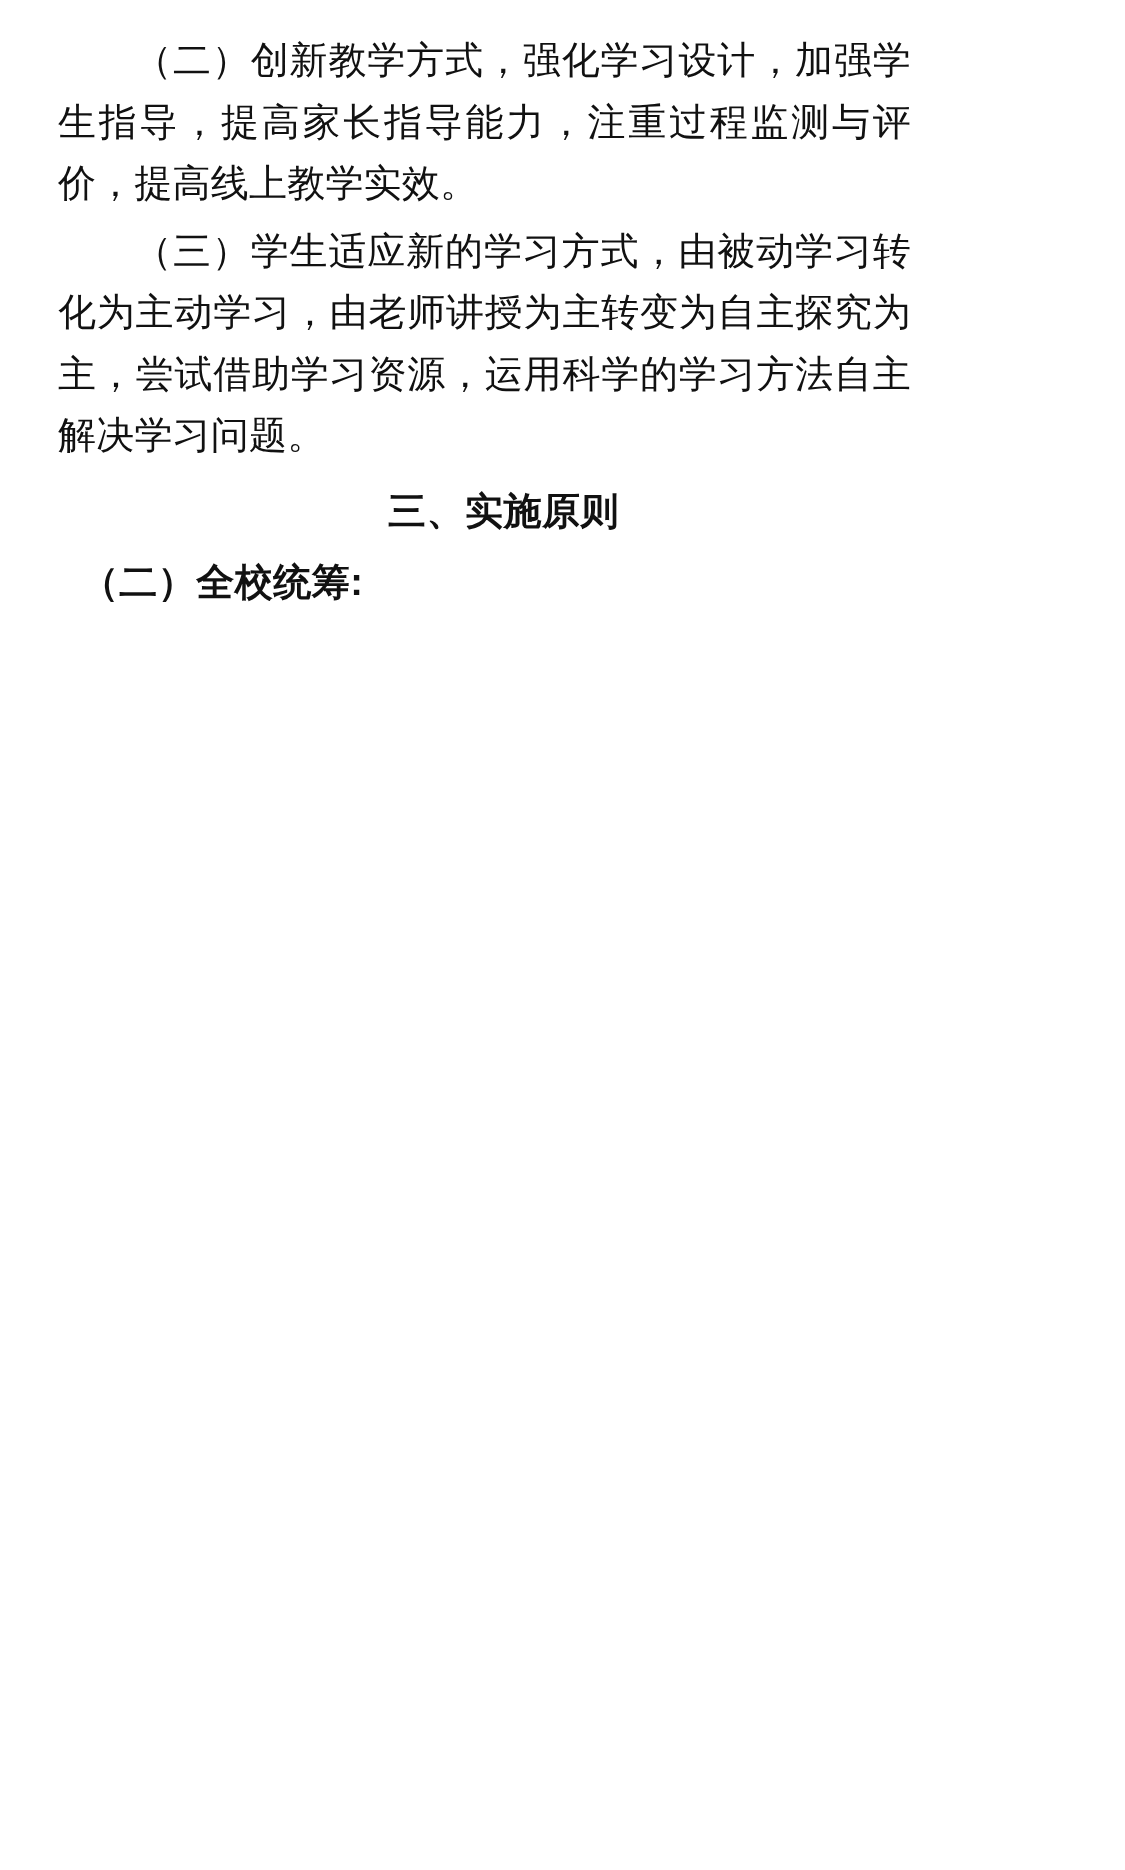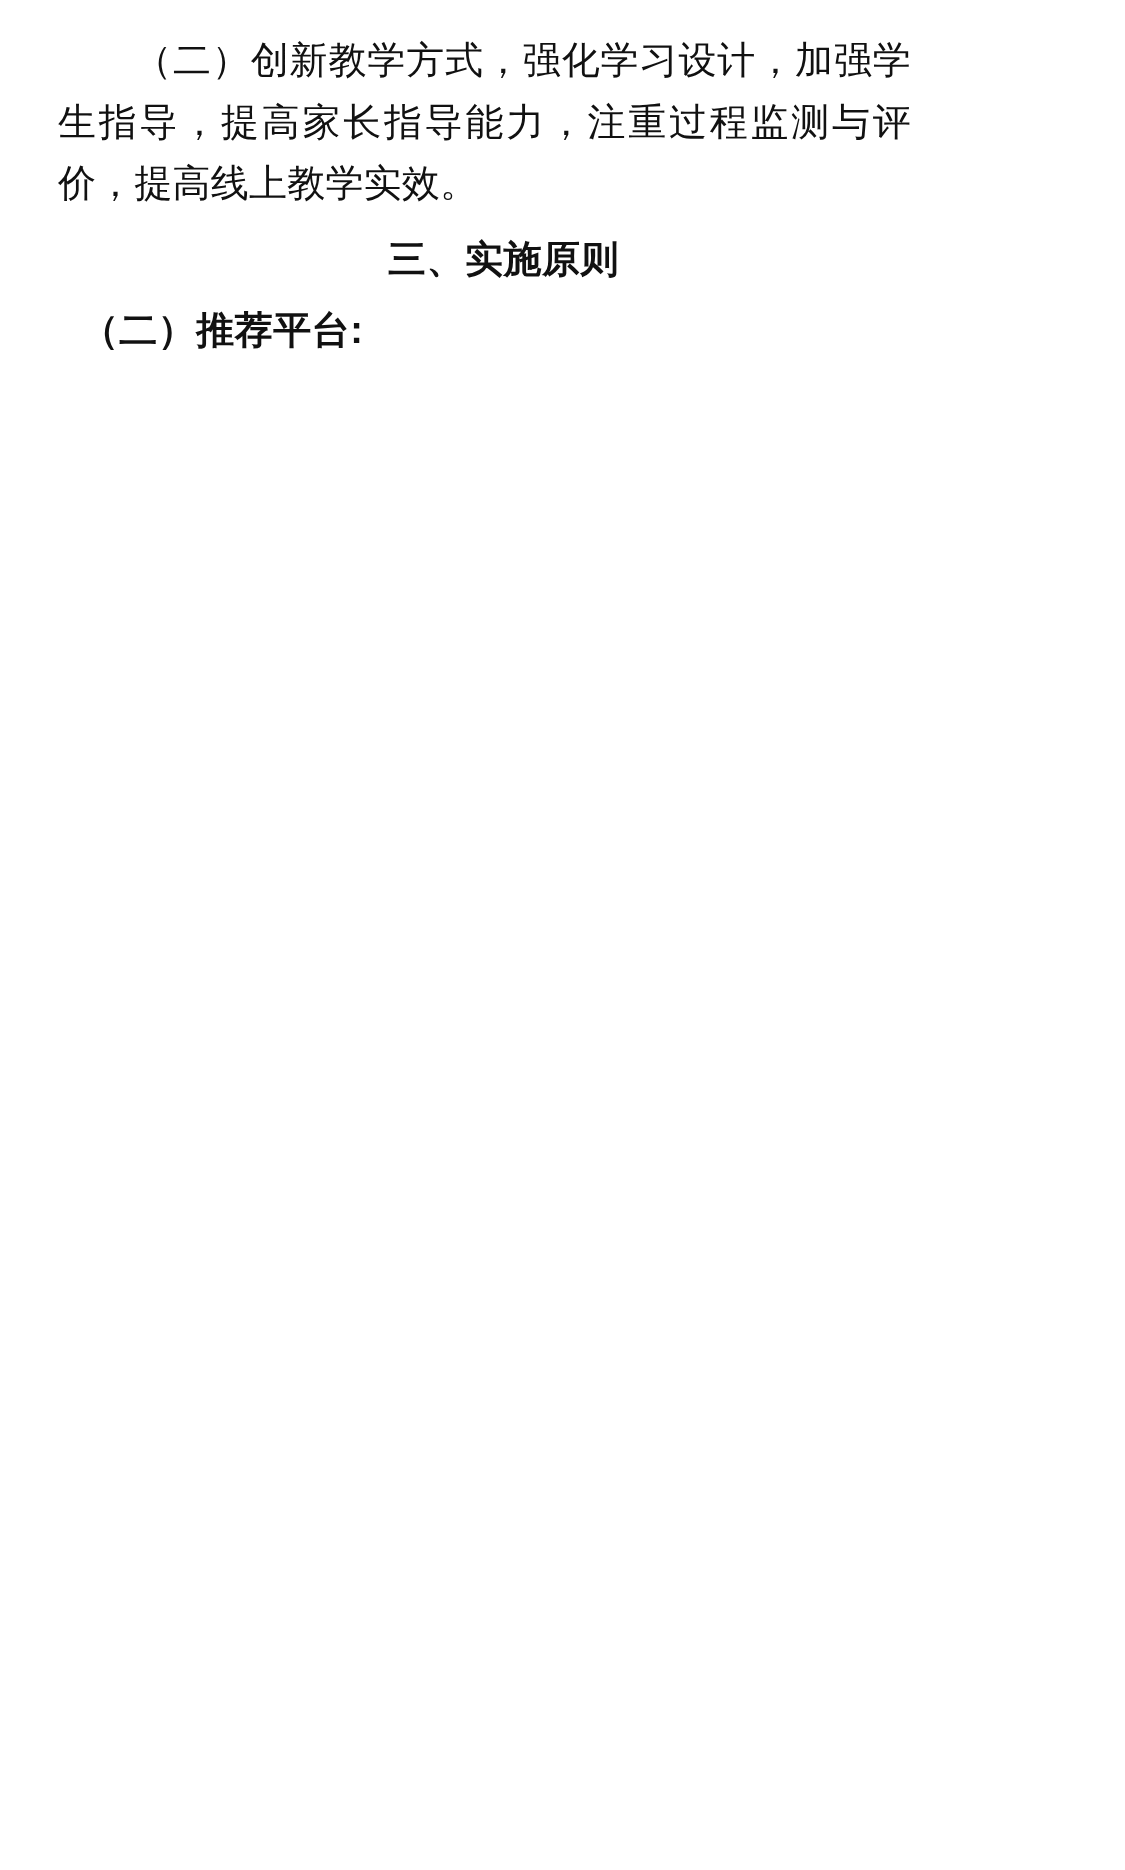--- a/index.html
+++ b/index.html
@@ -47,22 +47,23 @@
     letter-spacing: 0.5px;
   }
 </style>
 </head>
 <body>
 
 <div class="page">
 
   <p class="para">（二）创新教学方式，强化学习设计，加强学生指导，提高家长指导能力，注重过程监测与评价，提高线上教学实效。</p>
 
+  <p class="para">（三）学生适应新的学习方式，由被动学习转化为主动学习，由老师讲授为主转变为自主探究为主，尝试借助学习资源，运用科学的学习方法自主解决学习问题。</p>
 
 
   <h2 class="heading">三、实施原则</h2>
 
 
 
-  <h3 class="subheading">（二）推荐平台:</h3>
+  <h3 class="subheading">（二）全校统筹:</h3>
 
 
 </div>
 
 </body></html>

